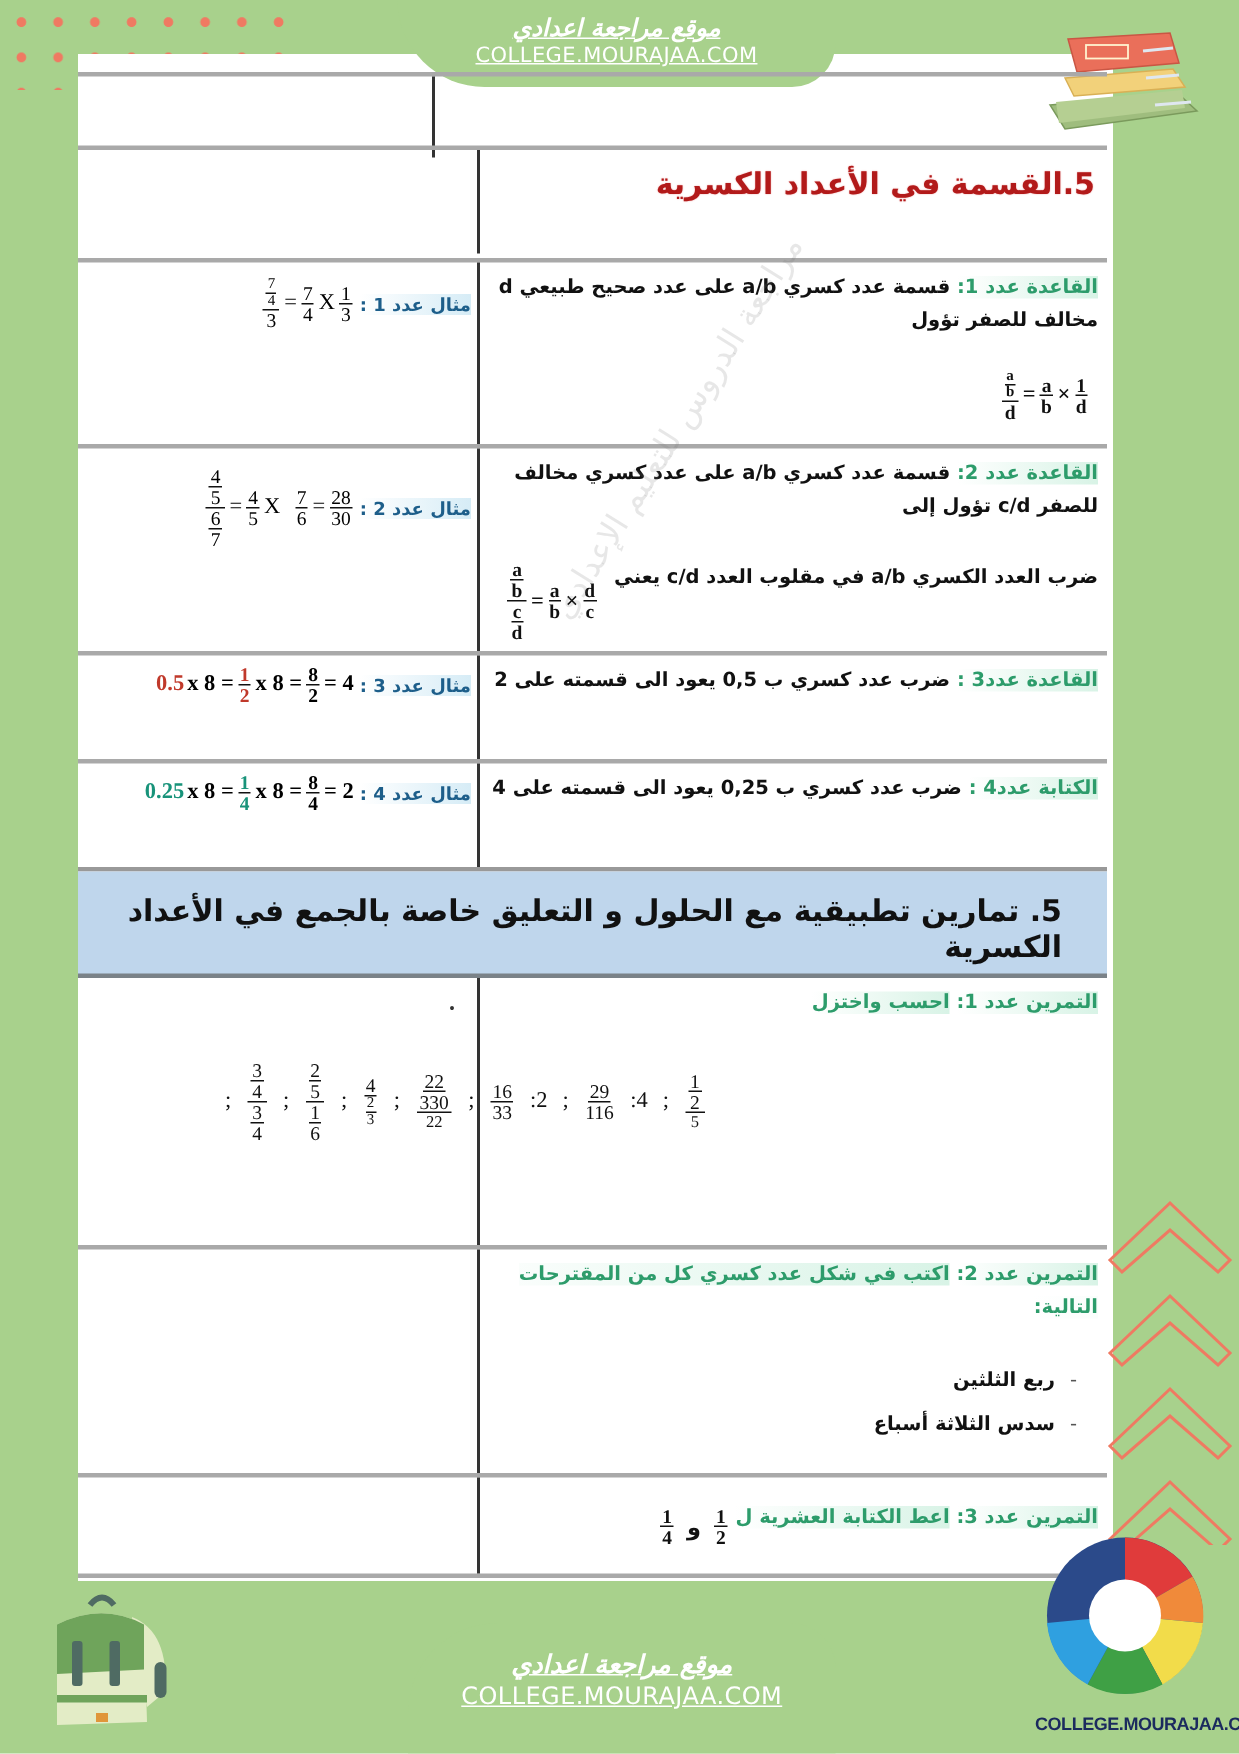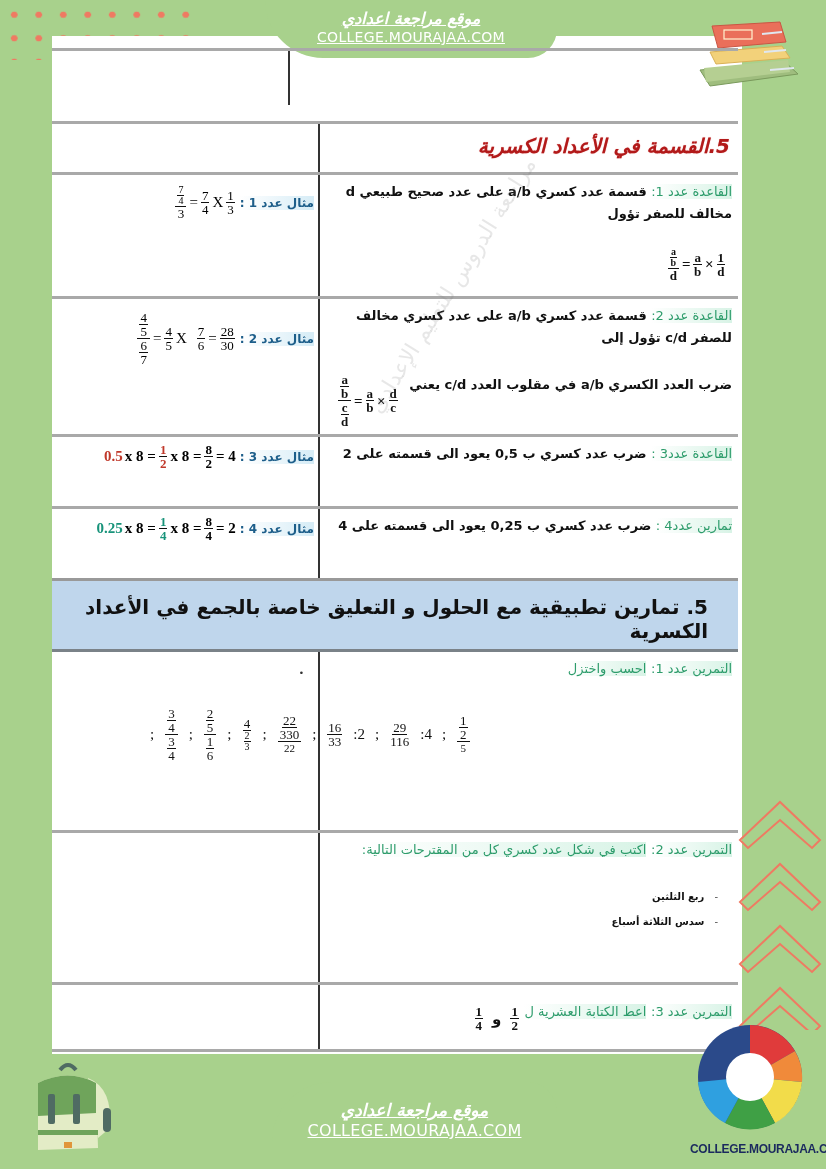--- a/index.html
+++ b/index.html
@@ -58,21 +58,21 @@
     position: relative;
   }
   .cell-right {
     flex: 1; position: relative; height: 100%; direction: rtl;
     padding: 6px 6px 0 6px; color: #111;
   }
   .first-row .cell-left { width: 238px; }
   .ar { direction: rtl; font-family: "DejaVu Sans", sans-serif; }
   .label-green {
     color: #2d9c6b; background: linear-gradient(90deg, #ffffff 0%, #d8f3e6 100%);
-    font-weight: normal;
+    font-weight: bold;
   }
   .label-blue {
     color: #1d5e8a; background: linear-gradient(90deg, #ffffff 0%, #d6ecf6 100%);
     font-weight: bold;
   }
   .rule-text { font-size: 13px; font-weight: bold; line-height: 22px; }
   .title-red {
     font-size: 20px; font-weight: bold; color: #b21a1a;
     text-shadow: 0 0 1px #e89090;
     position: absolute; right: 8px; top: 10px;
@@ -88,21 +88,21 @@
   }
   .frac .num { border-bottom: 1px solid #111; padding: 0 1px; }
   .math { font-family: "Liberation Serif", serif; font-size: 15px; direction: ltr; display: inline-flex; align-items: center; gap: 2px; }
   .example {
     position: absolute; right: 4px; direction: rtl;
     display: flex; align-items: center; gap: 4px;
   }
   .ex-label { font-size: 12px; }
   .red { color: #c0392b; }
   .teal { color: #18937a; }
-  .bullets { list-style: none; font-size: 10px; font-weight: bold; margin-top: 30px; margin-right: 14px; }
+  .bullets { list-style: none; font-size: 13px; font-weight: bold; margin-top: 30px; margin-right: 14px; }
   .bullets li { margin-bottom: 14px; }
   .bullets li::before { content: "-"; margin-left: 10px; color: #555; font-weight: normal; }
   .frac-list {
     position: absolute; top: 55px; left: 90px; direction: ltr;
     display: flex; align-items: center; gap: 10px;
     font-family: "Liberation Serif", serif; font-size: 15px;
   }
   .watermark {
     position: absolute; left: 255px; top: 300px; width: 360px;
     transform: rotate(-58deg); color: rgba(120,120,120,0.18);
@@ -142,21 +142,21 @@
   <line x1="80" y1="58" x2="104" y2="56" stroke="#dfe7f0" stroke-width="2"></line>
 </svg>
 
 <div class="doc-table">
 
   <div class="row first-row" style="top:0; height:57px; border-top:3px solid #a9a9a9;">
     <div class="cell-left"></div>
     <div class="cell-right"></div>
   </div>
 
-  <div class="row" style="top:73px; height:72px;font-style:italic;">
+  <div class="row" style="top:49px; height:72px;">
     <div class="cell-left"></div>
     <div class="cell-right">
       <span class="title-red ar">5.القسمة في الأعداد الكسرية</span>
     </div>
   </div>
 
   <div class="row" style="top:124px; height:124px;">
     <div class="cell-left">
       <div class="example" style="top:10px;">
         <span class="ex-label label-blue">مثال عدد 1 :</span>
@@ -317,21 +317,21 @@
           <span class="frac">
               <span class="num">8</span>
               <span>4</span>
             </span>
           = 2
         </span>
       </div>
     </div>
     <div class="cell-right">
       <div class="rule-text ar">
-        <span class="label-green">تمارين عدد4 :</span>
+        <span class="label-green">الكتابة عدد4 :</span>
         <span>ضرب عدد كسري ب 0,25 يعود الى قسمته على 4</span>
       </div>
     </div>
   </div>
 
   <div class="row" style="top:530px; height:74px; border-top:3px solid #999;">
     <div class="section-blue ar" style="width:809px; height:71px; border-bottom:3px solid #7a8288;">5. تمارين تطبيقية مع الحلول و التعليق خاصة بالجمع في الأعداد الكسرية</div>
   </div>
 
   <div class="row" style="top:604px; height:178px; border-top:none;">

